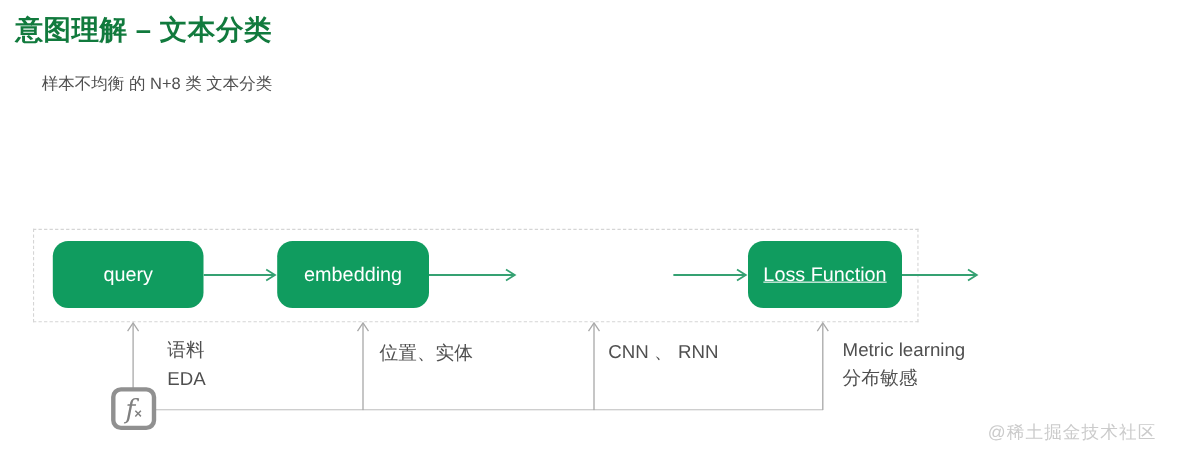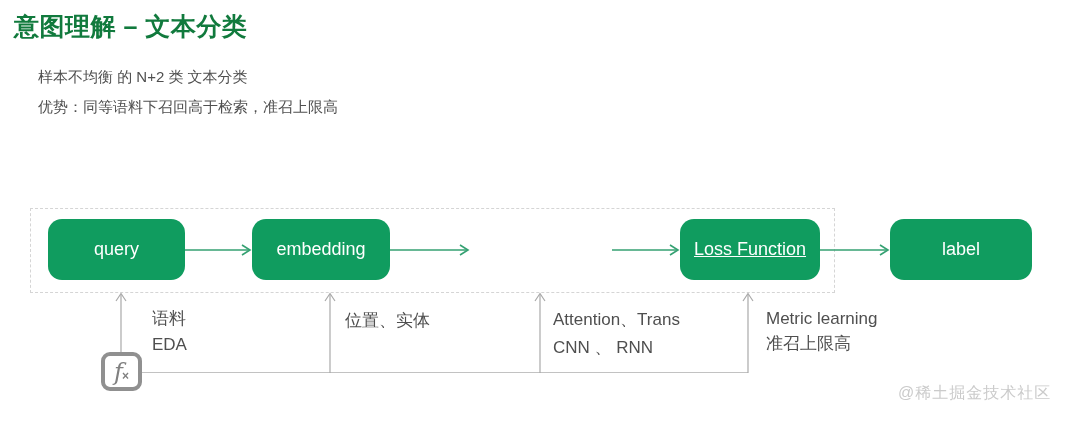--- a/index.html
+++ b/index.html
@@ -87,30 +87,28 @@
   }
 </style>
 </head>
 <body>
 
 <div class="canvas">
 
   <div class="page-title">意图理解 – 文本分类</div>
 
   <div class="desc">
-    <div>样本不均衡 的 N+2 类 文本分类</div>
-    <div>优势：同等语料下召回高于检索，准召上限高</div>
+    <div>样本不均衡 的 N+8 类 文本分类</div>
   </div>
 
   <div class="pipeline-frame"></div>
 
   <div class="node n-embedding">embedding</div>
   <div class="node n-query">query</div>
   <div class="node n-loss">Loss Function</div>
-  <div class="node n-label">label</div>
 
   <svg class="harrow ha1" viewBox="0 0 67 16">
     <line x1="0" y1="8" x2="64" y2="8" stroke="currentColor" stroke-width="1.6"></line>
     <path d="M57 3 L65 8 L57 13" fill="none" stroke="currentColor" stroke-width="1.6"></path>
   </svg>
   <svg class="harrow ha2" viewBox="0 0 80 16">
     <line x1="0" y1="8" x2="77" y2="8" stroke="currentColor" stroke-width="1.6"></line>
     <path d="M70 3 L78 8 L70 13" fill="none" stroke="currentColor" stroke-width="1.6"></path>
   </svg>
   <svg class="harrow ha3" viewBox="0 0 68 16">
@@ -147,23 +145,22 @@
   </div>
 
   <div class="anno an1">
     <div>语料</div>
     <div>EDA</div>
   </div>
   <div class="anno an2">
     <div>位置、实体</div>
   </div>
   <div class="anno an3">
-    <div>Attention、Trans</div>
     <div>CNN 、 RNN</div>
   </div>
   <div class="anno an4">
     <div>Metric learning</div>
-    <div>准召上限高</div>
+    <div>分布敏感</div>
   </div>
 
   <div class="watermark">@稀土掘金技术社区</div>
 
 </div>
 
 </body></html>

